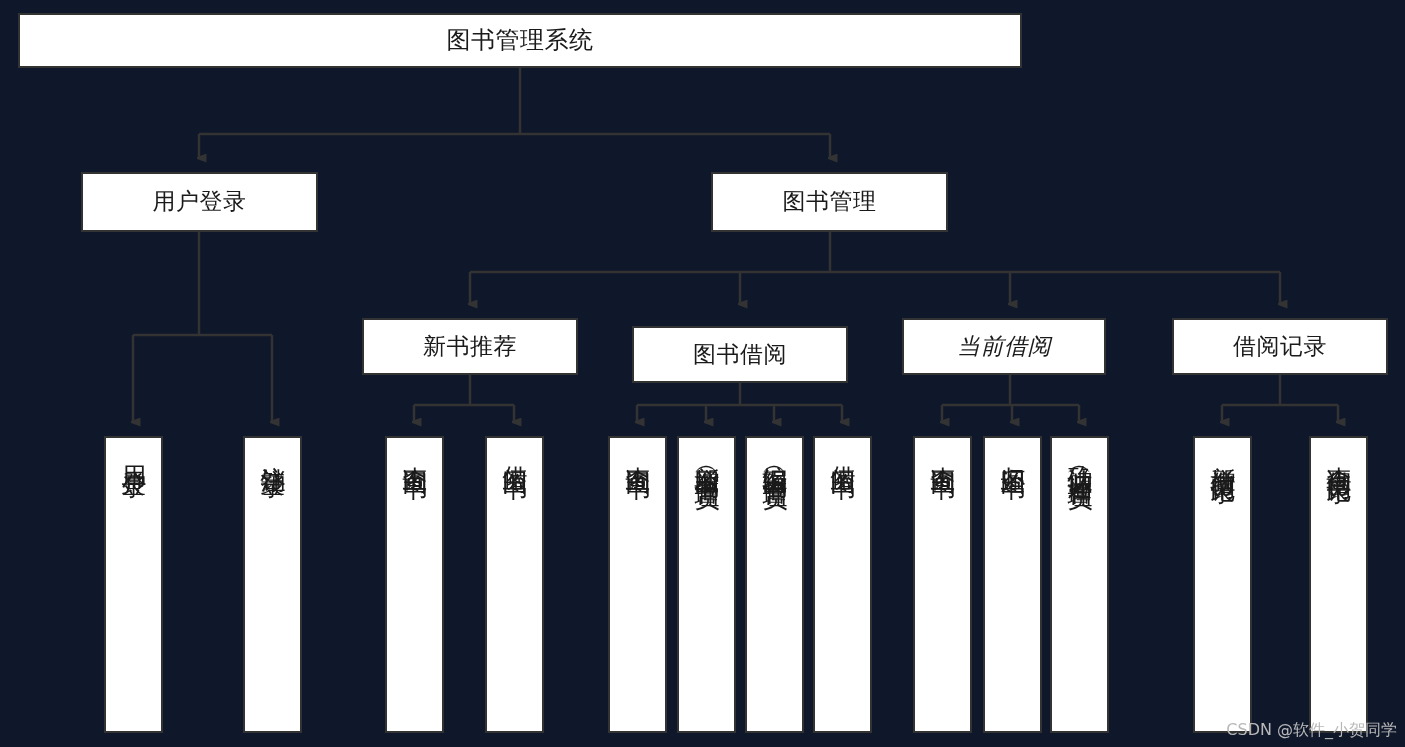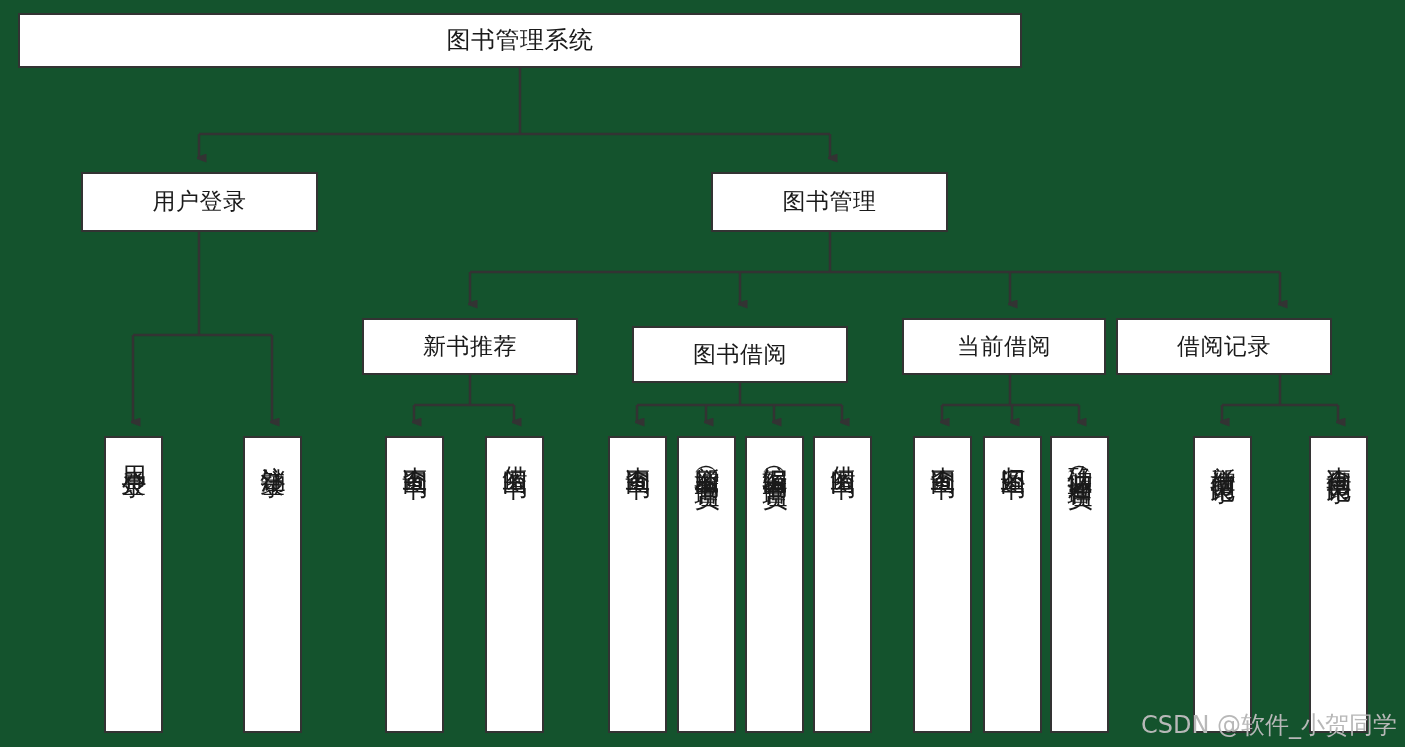--- a/index.html
+++ b/index.html
@@ -8,21 +8,21 @@
     padding: 0;
     background: #ffffff;
   }
   body {
     font-family: "DejaVu Sans", "Liberation Sans", sans-serif;
   }
   #diagram-root {
     position: relative;
     width: 1405px;
     height: 747px;
-    background: #14532d;
+    background: #0f172a;
     overflow: hidden;
   }
   #edge-layer {
     position: absolute;
     left: 0;
     top: 0;
     width: 1405px;
     height: 747px;
   }
   .node {
@@ -57,21 +57,21 @@
     line-height: 1.04;
     letter-spacing: 3px;
   }
   .node.root .label {
     font-size: 24px;
   }
   #watermark {
     position: absolute;
     right: 8px;
     bottom: 6px;
-    font-size: 24px;
+    font-size: 16px;
     color: #b8b8b8;
     z-index: 5;
     white-space: nowrap;
     font-family: "DejaVu Sans", "Liberation Sans", sans-serif;
   }
 </style>
 </head>
 <body>
 
 <div id="diagram-root">
@@ -136,24 +136,24 @@
   <div class="node horizontal" style="left:711px; top:172px; width:237px; height:60px;">
     <span class="label">图书管理</span>
   </div>
 
   <div class="node horizontal" style="left:362px; top:318px; width:216px; height:57px;justify-content:center;">
     <span class="label">新书推荐</span>
   </div>
   <div class="node horizontal" style="left:632px; top:318px; width:216px; height:57px;margin-top:8px;">
     <span class="label">图书借阅</span>
   </div>
-  <div class="node horizontal" style="left:902px; top:318px; width:204px; height:57px;">
+  <div class="node horizontal" style="left:902px; top:318px; width:204px; height:57px;font-style:italic;">
     <span class="label">当前借阅</span>
   </div>
-  <div class="node horizontal" style="left:1116px; top:318px; width:216px; height:57px;">
+  <div class="node horizontal" style="left:1172px; top:318px; width:216px; height:57px;">
     <span class="label">借阅记录</span>
   </div>
 
   <div class="node vertical" style="left:104px; top:436px; width:59px; height:297px;">
     <span class="label">用户登录</span>
   </div>
   <div class="node vertical" style="left:243px; top:436px; width:59px; height:297px;">
     <span class="label">注销登录</span>
   </div>
 

